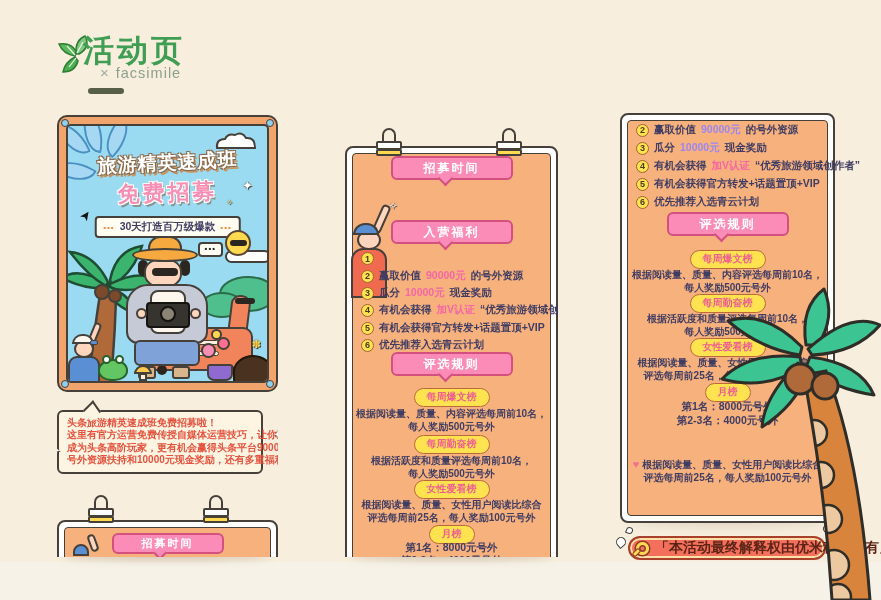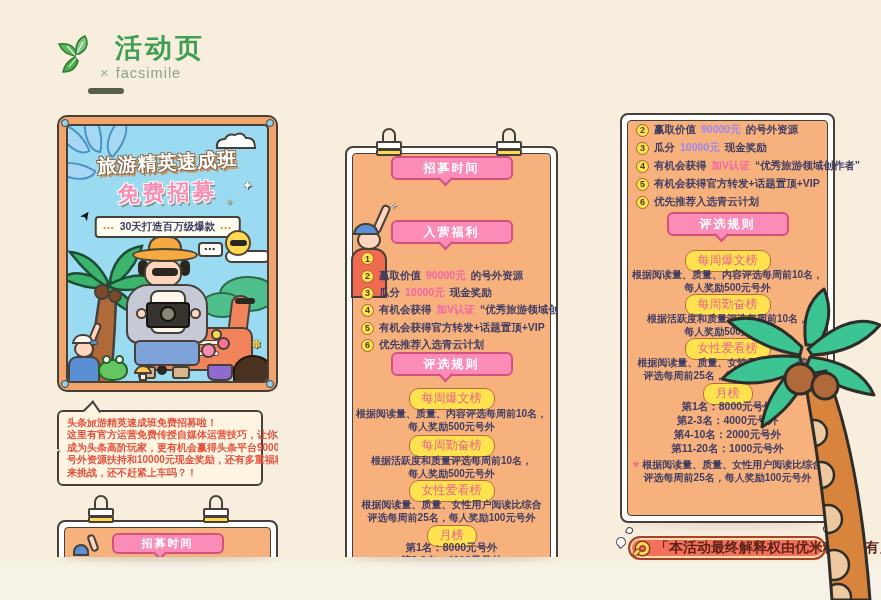--- a/index.html
+++ b/index.html
@@ -6,21 +6,21 @@
   body { background:#e9e2d6; }
   #stage {
     position:relative; width:881px; height:600px; background:#f8eedd;
     overflow:hidden; font-family:"Liberation Sans","DejaVu Sans",sans-serif;
   }
   .abs { position:absolute; }
   .bottom-strip { position:absolute; left:0; top:562px; width:881px; height:38px; background:#f7f2e8; }
 
   
   .hdr { position:absolute; left:55px; top:32px; width:220px; height:70px; }
-  .hdr-title { position:absolute; left:60px; top:-2px; font-size:27px; font-weight:bold; color:#3f9e53; letter-spacing:3px; }
+  .hdr-title { position:absolute; left:28px; top:-2px; font-size:31px; font-weight:bold; color:#3f9e53; letter-spacing:3px; }
   .hdr-sub { position:absolute; left:45px; top:32px; font-size:14.5px; font-weight:normal; color:#8da08d; letter-spacing:1px; }
   .hdr-sub .mark { color:#9badA0; font-size:15px; margin-right:6px; }
   .hdr-bar { position:absolute; left:33px; top:56px; width:36px; height:6px; background:#575f49; border-radius:3px; }
 
   
   .col { position:absolute; top:0; }
   .col1 { left:57px; top:115px; width:221px; height:442px; overflow:hidden; }
   .col2 { left:345px; top:128px; width:213px; height:429px; overflow:hidden; }
   .col3 { left:620px; top:113px; width:215px; height:470px; }
 
@@ -44,21 +44,21 @@
   .date-line { position:absolute; left:0; width:100%; text-align:center; font-size:12.5px; font-weight:bold; color:#39395e; letter-spacing:1px; z-index:3; }
 
   .benefit-row { position:absolute; left:16px; display:flex; align-items:center; gap:5px; white-space:nowrap;
     font-size:10.5px; font-weight:bold; color:#403d63; z-index:3; }
   .num { flex:0 0 auto; width:13px; height:13px; border-radius:50%; background:#ffe24f; border:1.5px solid #a5622f;
     color:#4a3b23; font-size:9px; font-weight:bold; display:flex; align-items:center; justify-content:center; }
   .hl { color:#f666a5; }
   .col3 .hl.amt { color:#9c86f0; }
 
   .pill { position:absolute; left:50%; transform:translateX(-50%); background:#ffe24f; border:1.5px solid #bc6a3c;
-    border-radius:10px; padding:1px 12px 2px; font-size:12px; font-weight:normal; color:#ee5f93; white-space:nowrap; z-index:3; }
+    border-radius:10px; padding:1px 12px 2px; font-size:10px; font-weight:bold; color:#ee5f93; white-space:nowrap; z-index:3; }
   .sec-line { position:absolute; left:0; width:100%; text-align:center; font-size:10px; font-weight:bold; color:#403d63; white-space:nowrap; z-index:3; }
   .rank-line { position:absolute; left:0; width:100%; text-align:center; font-size:10.5px; font-weight:bold; color:#403d63; z-index:3; }
   .heart-line { position:absolute; left:0; width:100%; text-align:center; font-size:10px; font-weight:bold; color:#403d63; white-space:nowrap; z-index:3; }
   .heart-line .hg { color:#f2708a; font-size:11px; margin-right:3px; }
 
   
   .poster { position:absolute; left:0; top:0; width:221px; height:277px; background:#f2a46d;
     border:2px solid #45403a; border-radius:10px; padding:7px; z-index:1; }
   .poster-inner { position:relative; width:100%; height:100%; background:#9bdbf2; border:2px solid #45403a; border-radius:5px; overflow:hidden; }
   .cdot { position:absolute; width:8px; height:8px; border-radius:50%; background:#8fd0ee; border:1.5px solid #45403a; z-index:2; }
@@ -241,21 +241,20 @@
         </div>
         <div class="abs" style="right:-6px;bottom:-8px;width:40px;height:34px;background:#4a3220;border:2px solid #241707;border-radius:50% 50% 30% 30%;"></div>
       </div>
     </div>
 
     <div class="intro-box">
       <div class="intro-line">头条旅游精英速成班免费招募啦！</div>
       <div class="intro-line">这里有官方运营免费传授自媒体运营技巧，让你迅速</div>
       <div class="intro-line">成为头条高阶玩家，更有机会赢得头条平台90000元</div>
       <div class="intro-line">号外资源扶持和10000元现金奖励，还有多重福利等你</div>
-      <div class="intro-line">来挑战，还不赶紧上车吗？！</div>
     </div>
     <span class="spark4" style="left:-7px;top:328px;">✦</span>
     <span class="spark4" style="right:-6px;top:312px;">✦</span>
 
     <div class="clip" style="left:31px;top:380px;">
         <div class="loop"></div>
         <div class="strap"></div>
         <div class="bar"></div>
       </div>
     <div class="clip" style="left:146px;top:380px;">
@@ -393,22 +392,20 @@
     <div class="sec-line" style="top:168px;">每人奖励500元号外</div>
     <div class="pill" style="top:181px;">每周勤奋榜</div>
     <div class="sec-line" style="top:199px;">根据活跃度和质量评选每周前10名，</div>
     <div class="sec-line" style="top:212px;">每人奖励500元号外</div>
     <div class="pill" style="top:225px;">女性爱看榜</div>
     <div class="sec-line" style="top:243px;">根据阅读量、质量、女性用户阅读比综合</div>
     <div class="sec-line" style="top:256px;">评选每周前25名，每人奖励100元号外</div>
     <div class="pill" style="top:270px;">月榜</div>
     <div class="rank-line" style="top:287px;">第1名：8000元号外</div>
     <div class="rank-line" style="top:301px;">第2-3名：4000元号外</div>
-    <div class="rank-line" style="top:315px;">第4-10名：2000元号外</div>
-    <div class="rank-line" style="top:329px;">第11-20名：1000元号外</div>
 
     <div class="heart-line" style="top:345px;"><span class="hg">♥</span><span>根据阅读量、质量、女性用户阅读比综合</span></div>
     <div class="heart-line" style="top:358px;"><span>评选每周前25名，每人奖励100元号外</span></div>
 
     <div class="footer-cap">
       <span class="mag"></span>
       <span class="txt">「本活动最终解释权由优米科技所有」</span>
     </div>
     <div class="bub" style="left:-4px;top:424px;width:10px;height:10px;transform:rotate(-40deg);"></div>
     <div class="bub" style="left:6px;top:414px;width:7px;height:7px;transform:rotate(20deg);"></div>

